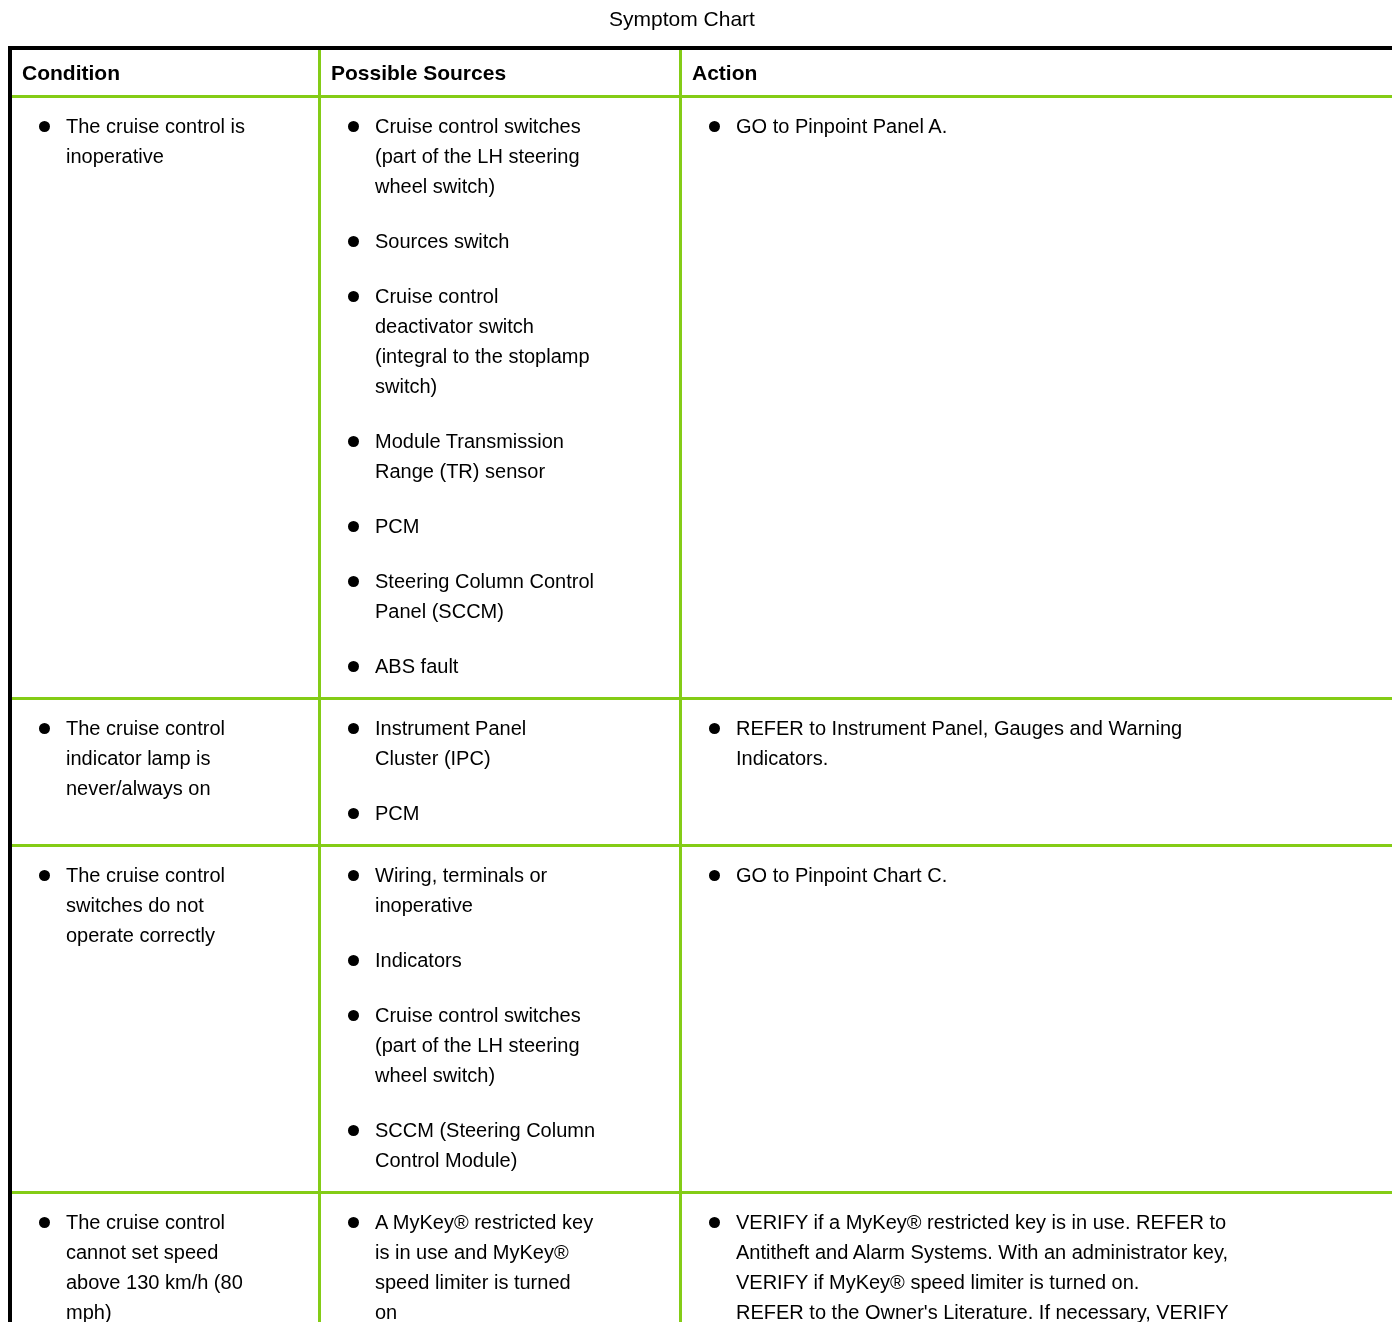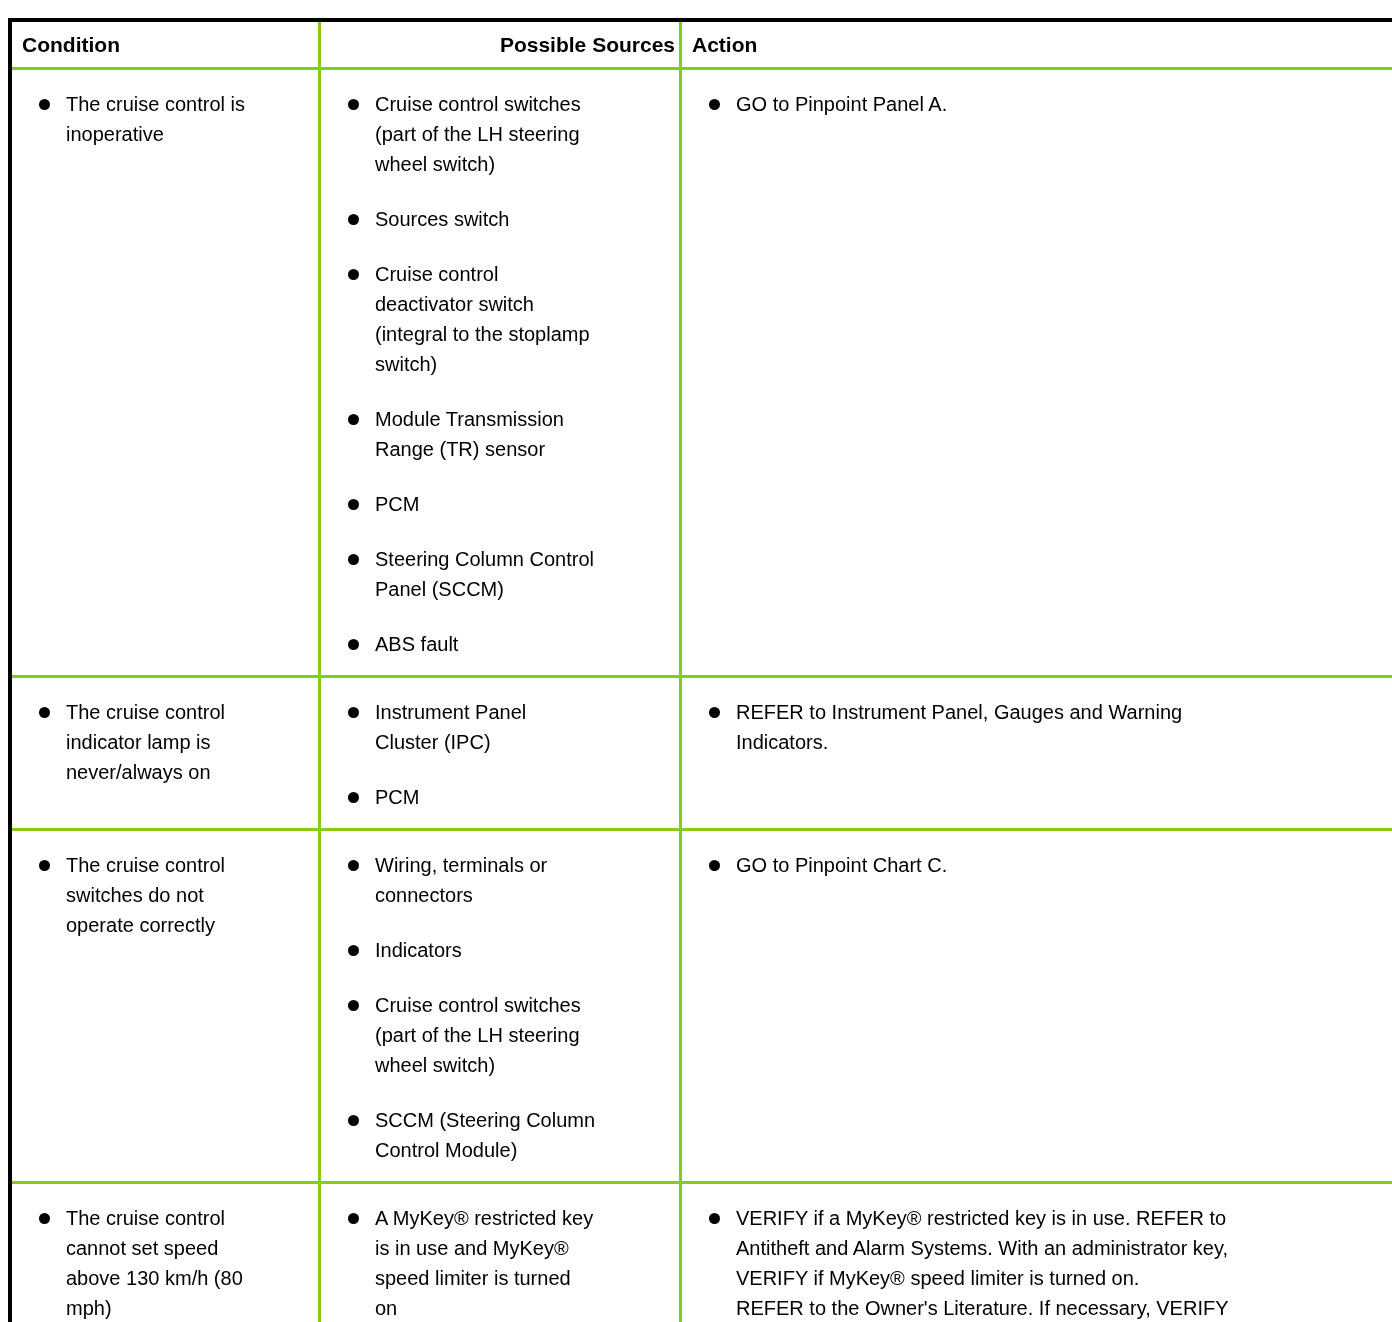--- a/index.html
+++ b/index.html
@@ -17,38 +17,39 @@
     border-collapse:collapse;table-layout:fixed;
     width:1348px;margin:14px 0 0 8px;
     border:4px solid #000;
   }
   th,td{border:3px solid #84cc16;vertical-align:top;}
   th{
     text-align:left;font-size:21px;font-weight:bold;
     padding:11px 4px 10px 10px;line-height:24px;
   }
   .col-condition{width:292px;}
-  .col-sources{width:344px;text-align:right;}
+  .col-sources{width:344px;}
   .col-action{width:712px;}
-  td{padding:19px 8px 16px 0;}
+  td{padding:13px 8px 16px 0;}
   .item{display:flex;margin:0 0 25px 0;}
   .item:last-child{margin-bottom:0;}
   .bullet{
     flex:0 0 auto;width:11px;height:11px;border-radius:50%;
     background:#000;margin:10px 0 0 27px;
   }
   .txt{
     margin-left:16px;font-size:20px;line-height:30px;
     white-space:pre-line;
   }
 </style>
 </head>
 <body>
 
 <div class="page">
+  <div class="title">Symptom Chart</div>
   <table class="symptom">
     <thead>
       <tr>
         <th class="col-condition">Condition</th>
         <th class="col-sources">Possible Sources</th>
         <th class="col-action">Action</th>
       </tr>
     </thead>
     <tbody id="table-body">
         <tr>
@@ -137,21 +138,21 @@
               <span class="bullet"></span>
               <span class="txt">The cruise control
 switches do not
 operate correctly</span>
             </div>
           </td>
           <td>
             <div class="item">
               <span class="bullet"></span>
               <span class="txt">Wiring, terminals or
-connectors</span>
+inoperative</span>
             </div>
             <div class="item">
               <span class="bullet"></span>
               <span class="txt">Indicators</span>
             </div>
             <div class="item">
               <span class="bullet"></span>
               <span class="txt">Cruise control switches
 (part of the LH steering
 wheel switch)</span>

